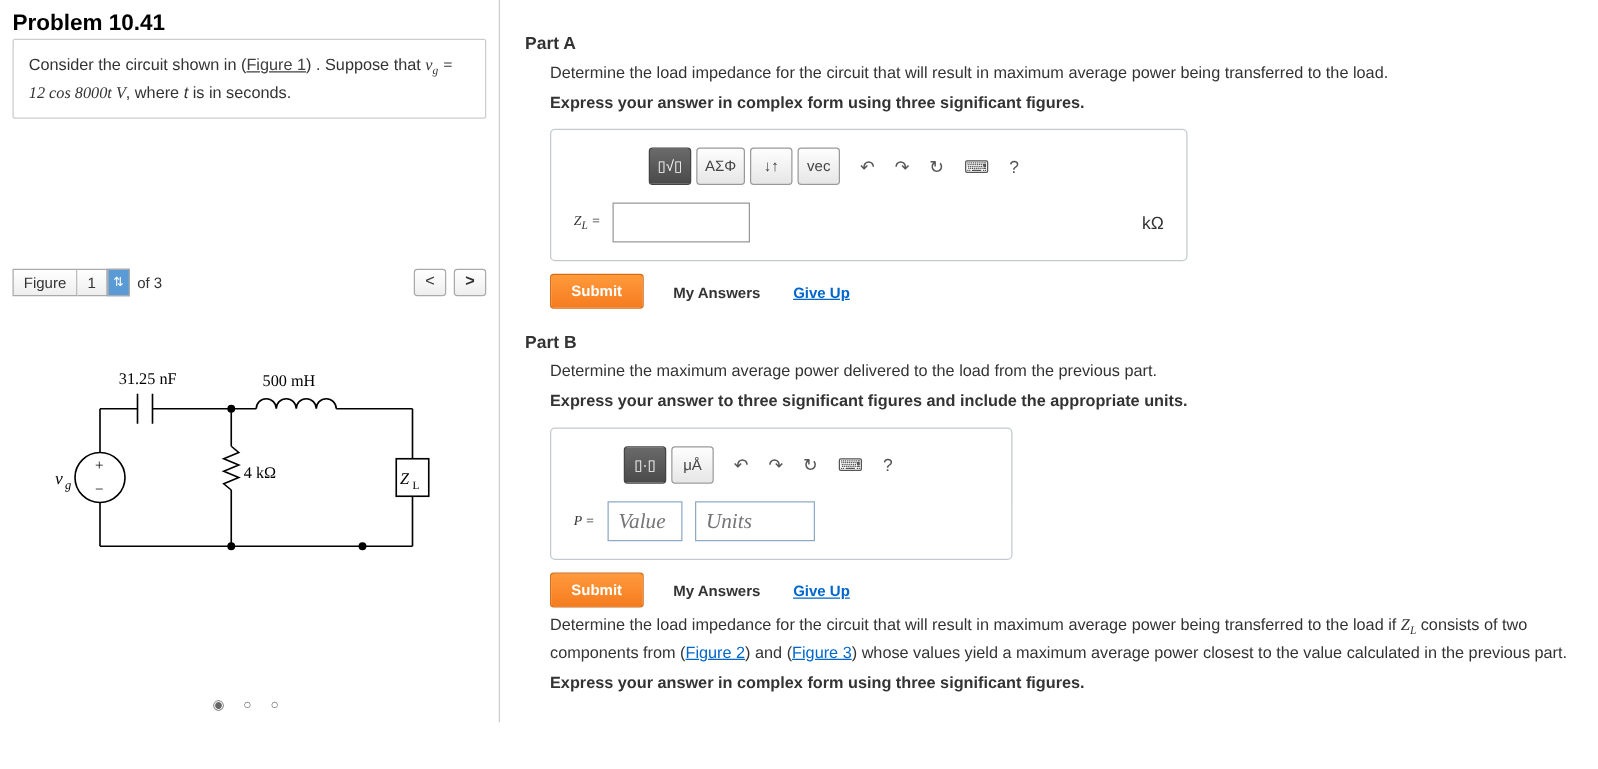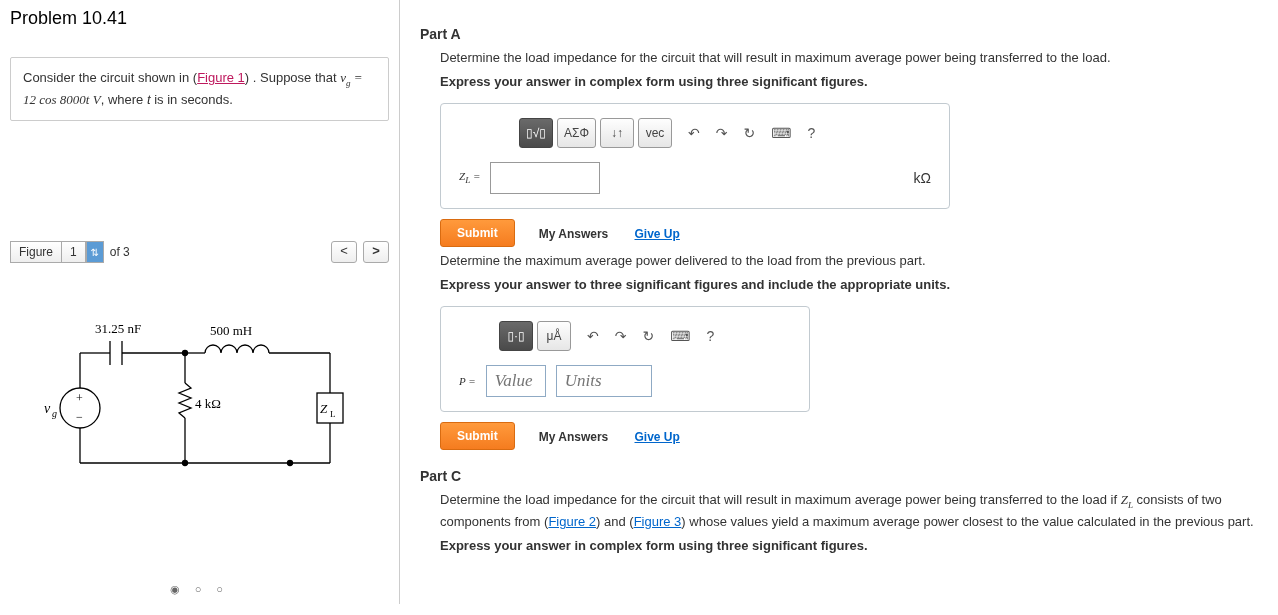--- a/index.html
+++ b/index.html
@@ -1,22 +1,22 @@
 <!DOCTYPE html>
 <html><head>
 <meta charset="utf-8">
 <style>
   * { box-sizing: border-box; margin: 0; padding: 0; }
   body { font-family: Arial, Helvetica, sans-serif; font-size: 13px; color: #333; background: #fff; width: 1278px; }
   .container { display: flex; }
   .left-panel { width: 400px; padding: 8px 10px; border-right: 1px solid #ccc; }
   .right-panel { flex: 1; padding: 8px 20px; }
-  .problem-title { font-size: 18px; font-weight: normal; color: #000; margin-bottom: 28px; }
+  .problem-title { font-size: 18px; font-weight: bold; color: #000; margin-bottom: 2px; }
   .problem-box { border: 1px solid #ccc; padding: 10px 12px; font-size: 13px; line-height: 1.5; border-radius: 2px; }
-  .problem-box a { color: #be185d; text-decoration: underline; }
+  .problem-box a { color: #404040; text-decoration: underline; }
   .figure-header { display: flex; align-items: center; margin-top: 120px; gap: 0; }
   .figure-label { border: 1px solid #aaa; padding: 3px 8px; font-size: 12px; background: linear-gradient(#fff,#eee); display: inline-block; }
   .figure-spinner { border: 1px solid #aaa; background: #5b9bd5; color: #fff; width: 18px; height: 22px; font-size: 10px; text-align: center; line-height: 22px; }
   .figure-count { padding: 3px 6px; font-size: 12px; }
   .nav-btn { border: 1px solid #aaa; background: linear-gradient(#fff,#eee); width: 26px; height: 22px; text-align: center; line-height: 18px; border-radius: 3px; }
   .figure-area { position: relative; height: 300px; margin-top: 10px; }
   .dots { text-align: center; margin-top: 10px; font-size: 11px; color: #666; letter-spacing: 6px; }
   .part-title { font-weight: bold; font-size: 14px; margin: 18px 0 6px; }
   .part-text { font-size: 13px; margin: 4px 0 4px 20px; line-height: 1.5; }
   .part-bold { font-weight: bold; }
@@ -139,20 +139,21 @@
         <span class="eq-unit">kΩ</span>
       </div>
     </div>
     <div class="submit-row">
       <button class="submit-btn">Submit</button>
       <span>
         <span class="my-answers">My Answers</span>&nbsp;&nbsp;<a href="#" class="giveup">Give Up</a>
       </span>
     </div>
 
+    <div class="part-title">Part B</div>
     <div class="part-text">Determine the maximum average power delivered to the load from the previous part.</div>
     <div class="part-text part-bold">Express your answer to three significant figures and include the appropriate units.</div>
 
     <div class="answer-box" style="max-width:370px;">
       <div class="toolbar" style="margin-left:40px;">
         <div class="tb-btn dark">▯·▯</div>
         <div class="tb-btn">μÅ</div>
         <div class="tb-sep"></div>
         <span class="iconchar">↶</span>
         <div class="tb-sep"></div>
@@ -170,19 +171,18 @@
         <input class="units-input" placeholder="Units" style="">
       </div>
     </div>
     <div class="submit-row">
       <button class="submit-btn">Submit</button>
       <span>
         <span class="my-answers">My Answers</span>&nbsp;&nbsp;<a href="#" class="giveup">Give Up</a>
       </span>
     </div>
 
-    <div class="part-title">Part C</div>
     <div class="part-text">
       <span>Determine the load impedance for the circuit that will result in maximum average power being transferred to the load if </span><span class="sub"><i>Z</i><sub>L</sub></span><span> consists of two components from (</span><a href="#">Figure 2</a><span>) and (</span><a href="#">Figure 3</a><span>) whose values yield a maximum average power closest to the value calculated in the previous part.</span>
     </div>
     <div class="part-text part-bold">Express your answer in complex form using three significant figures.</div>
   </div>
 </div>
 
 </body></html>

